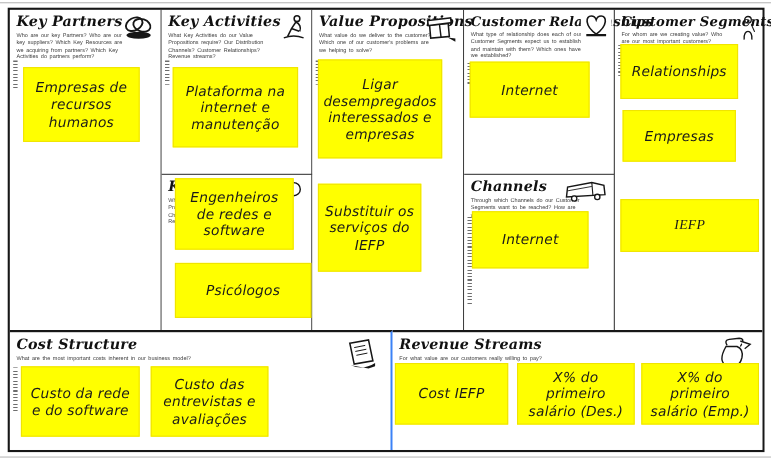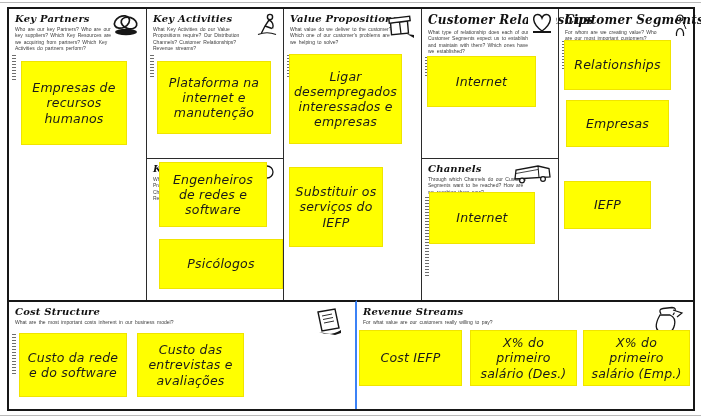--- a/index.html
+++ b/index.html
@@ -12,21 +12,21 @@
     position:absolute;left:7px;top:7px;width:688px;height:404px;
     border:2px solid #171717;box-sizing:border-box;background:#fff;
   }
   .cell{position:absolute;box-sizing:border-box;background:#fff;}
   .b-r{border-right:1px solid #2b2b2b;}
   .b-b{border-bottom:1px solid #2b2b2b;}
   .row-divider{border-top:2px solid #171717 !important;}
   .cell-header{position:relative;padding:4px 6px 0 6px;z-index:1;}
   .sec-title{
     font-family:"DejaVu Serif",serif;font-style:italic;font-weight:600;
-    font-size:10px;color:#111;white-space:nowrap;letter-spacing:.2px;
+    font-size:13px;color:#111;white-space:nowrap;letter-spacing:.2px;
   }
   .prompt{
     font-size:5px;line-height:1.25;color:#3c3c3c;margin-top:2px;
     width:82%;word-spacing:1px;
   }
   .sec-icon{position:absolute;right:4px;top:3px;z-index:1;}
   .vticks{
     position:absolute;left:3px;width:4px;
     background:repeating-linear-gradient(to bottom,#6d6d6d 0 1px,transparent 1px 3px);
   }
@@ -53,21 +53,21 @@
       <div class="prompt">Who are our key Partners? Who are our key suppliers? Which Key Resources are we acquiring from partners? Which Key Activities do partners perform?</div>
     </div>
     <span class="sec-icon">
       <svg width="34" height="26" viewBox="0 0 34 26">
         <ellipse cx="18" cy="20" rx="11" ry="3.2" fill="#161616"></ellipse>
         <ellipse cx="14" cy="10" rx="8" ry="5.6" fill="#fff" stroke="#161616" stroke-width="1.7" transform="rotate(-28 14 10)"></ellipse>
         <ellipse cx="21" cy="11" rx="8" ry="5.6" fill="none" stroke="#161616" stroke-width="1.7" transform="rotate(18 21 11)"></ellipse>
       </svg>
     </span>
     <div class="vticks" style="top:46px;height:26px;"></div>
-    <div class="note" style="left:12px;top:52px;width:106px;height:84px;">
+    <div class="note" style="left:12px;top:52px;width:106px;height:68px;">
       <span>Empresas de recursos humanos</span>
     </div>
   </div>
 
   <div class="cell b-r b-b" style="left:138px;top:0;width:137px;height:150px;">
     <div class="cell-header">
       <div class="sec-title">Key Activities</div>
       <div class="prompt">What Key Activities do our Value Propositions require? Our Distribution Channels? Customer Relationships? Revenue streams?</div>
     </div>
     <span class="sec-icon">
@@ -172,21 +172,21 @@
         <path d="M10 9 L13 16" stroke="#161616" stroke-width="1"></path>
       </svg>
     </span>
     <div class="vticks" style="top:32px;height:28px;"></div>
     <div class="note" style="left:5px;top:31px;width:107px;height:50px;">
       <span>Relationships</span>
     </div>
     <div class="note" style="left:7px;top:91px;width:103px;height:47px;">
       <span>Empresas</span>
     </div>
-    <div class="note" style="left:5px;top:172px;width:87px;height:48px;">
+    <div class="note" style="left:5px;top:172px;width:126px;height:48px;font-family:Liberation Serif, serif;">
       <span>IEFP</span>
     </div>
   </div>
 
   <div class="cell row-divider" style="left:0;top:291px;width:348px;height:109px;border-right:2px solid #3b82f6;">
     <div class="cell-header">
       <div class="sec-title">Cost Structure</div>
       <div class="prompt" style="width:95%;">What are the most important costs inherent in our business model?</div>
     </div>
     <span class="sec-icon" style="right:10px;top:4px;">

